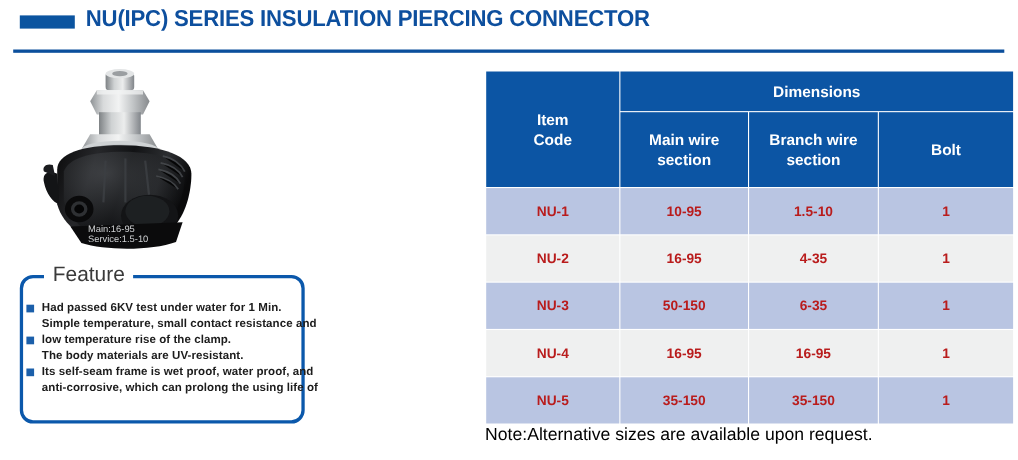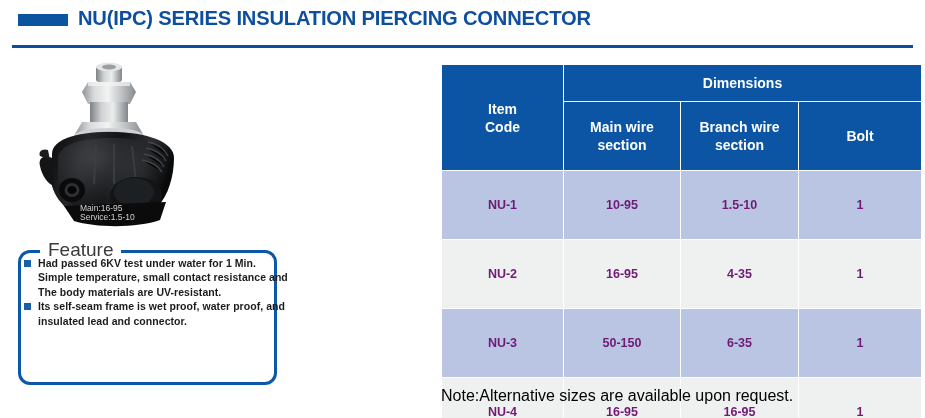--- a/index.html
+++ b/index.html
@@ -67,21 +67,21 @@
     position: absolute;
     left: 40px; top: 240px;
     background: #ffffff;
     padding: 0 8px;
     font-size: 19px;
     color: #3a3a3a;
     line-height: 20px;
   }
   #feature-list {
     position: absolute;
-    left: 24px; top: 256px;
+    left: 24px; top: 273px;
     width: 252px;
   }
   .feature-row {
     display: flex;
     align-items: flex-start;
     margin-bottom: 0;
   }
   .bullet {
     width: 7px; height: 7px;
     background: #1b5faa;
@@ -115,25 +115,25 @@
     font-size: 14px;
     font-weight: bold;
     text-align: center;
     vertical-align: middle;
     padding: 0;
     line-height: 18px;
   }
   #spec-table td {
     font-size: 12.5px;
     font-weight: bold;
-    color: #701a75;
+    color: #b91c1c;
     text-align: center;
     vertical-align: middle;
     height: 42px;
-    padding: 13px;
+    padding: 0;
   }
   tr.row-odd td  { background: #b9c5e2; }
   tr.row-even td { background: #eff0f0; }
 
   th.th-itemcode { width: 121px; height: 104px; }
   th.th-dim      { height: 36px; margin-top: 47px; }
   th.th-sub      { height: 68px; }
   col.c-main   { width: 116px; }
   col.c-branch { width: 117px; }
   col.c-bolt   { width: 122px; }
@@ -239,30 +239,34 @@
 <div id="feature-list">
   <div class="feature-row">
     <span class="bullet"></span>
     <span class="feature-text">Had passed 6KV test under water for 1 Min.</span>
   </div>
   <div class="feature-row">
     <span class="bullet blank"></span>
     <span class="feature-text">Simple temperature, small contact resistance and</span>
   </div>
   <div class="feature-row">
+    <span class="bullet"></span>
+    <span class="feature-text">low temperature rise of the clamp.</span>
+  </div>
+  <div class="feature-row">
     <span class="bullet blank"></span>
     <span class="feature-text">The body materials are UV-resistant.</span>
   </div>
   <div class="feature-row">
     <span class="bullet"></span>
     <span class="feature-text">Its self-seam frame is wet proof, water proof, and</span>
   </div>
   <div class="feature-row">
     <span class="bullet blank"></span>
-    <span class="feature-text">insulated lead and connector.</span>
+    <span class="feature-text">anti-corrosive, which can prolong the using life of</span>
   </div>
 </div>
 
 <table id="spec-table">
   <colgroup>
     <col class="c-item">
     <col class="c-main">
     <col class="c-branch">
     <col class="c-bolt">
   </colgroup>

